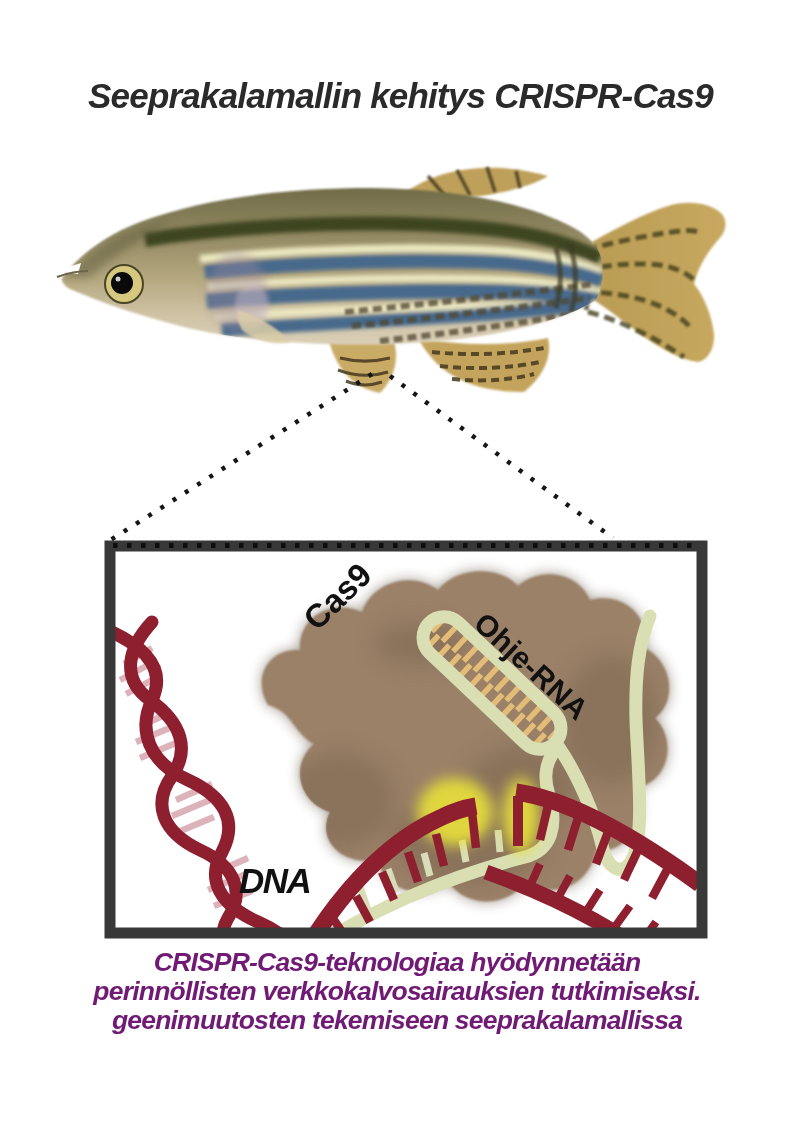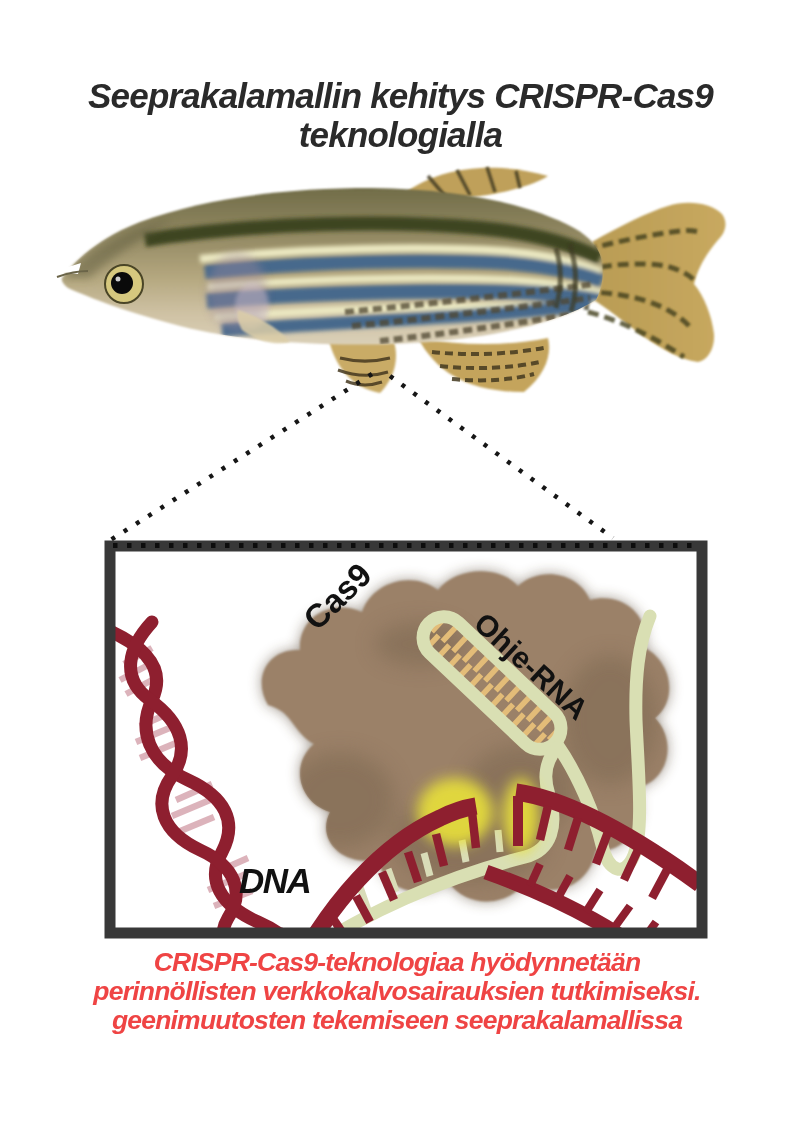--- a/index.html
+++ b/index.html
@@ -3,21 +3,21 @@
 <meta charset="utf-8">
 <style>
   html,body{margin:0;padding:0;background:#ffffff;}
   body{width:794px;height:1123px;position:relative;overflow:hidden;
        font-family:"Liberation Sans",sans-serif;}
   .title{position:absolute;left:0;right:0;top:76px;text-align:center;
          font-style:italic;font-weight:bold;font-size:35px;line-height:1.12;
          letter-spacing:-0.8px;color:#2a2a2a;margin-left:7px;}
   .caption{position:absolute;left:0;right:0;top:948px;text-align:center;
          font-style:italic;font-weight:bold;font-size:26.5px;line-height:1.10;
-         letter-spacing:-0.8px;color:#ef4444;}
+         letter-spacing:-0.8px;color:#701a75;}
   svg{position:absolute;left:0;top:0;}
   .lbl{font-family:"Liberation Sans",sans-serif;font-weight:bold;fill:#111;}
 </style>
 </head>
 <body>
 
 <svg width="794" height="1123" viewBox="0 0 794 1123">
   <defs>
     <filter id="b1" x="-30%" y="-30%" width="160%" height="160%">
         <feGaussianBlur stdDeviation="1.2"></feGaussianBlur>
@@ -262,20 +262,19 @@
 
     <text class="lbl" transform="translate(472,626) rotate(42.5)" font-size="30">Ohje-RNA</text>
   </g>
 
   <rect x="110" y="546" width="592" height="387" fill="none" stroke="#383838" stroke-width="11"></rect>
   <path d="M 113,545.5 L 699,545.5" stroke="#0d0d0d" stroke-width="5" stroke-dasharray="4.5 9.5" fill="none"></path>
 </svg>
 
 <div class="title">
   <div>Seeprakalamallin kehitys CRISPR-Cas9</div>
-  <div>teknologialla</div>
 </div>
 
 <div class="caption">
   <div>CRISPR-Cas9-teknologiaa hyödynnetään</div>
   <div>perinnöllisten verkkokalvosairauksien tutkimiseksi.</div>
   <div>geenimuutosten tekemiseen seeprakalamallissa</div>
 </div>
 
 </body></html>

